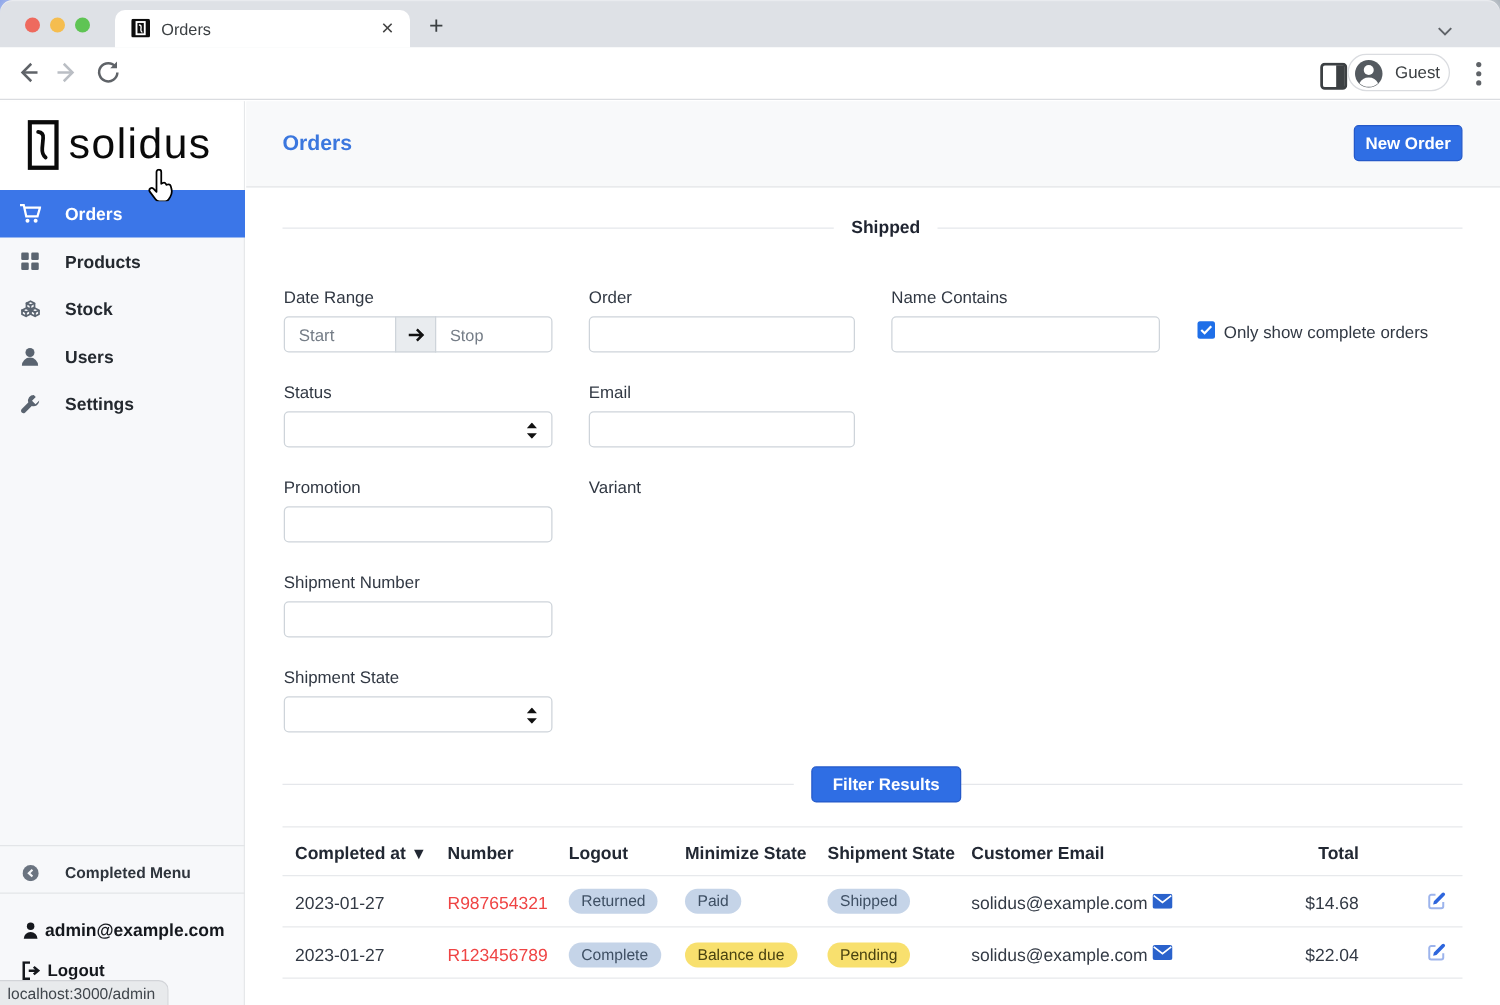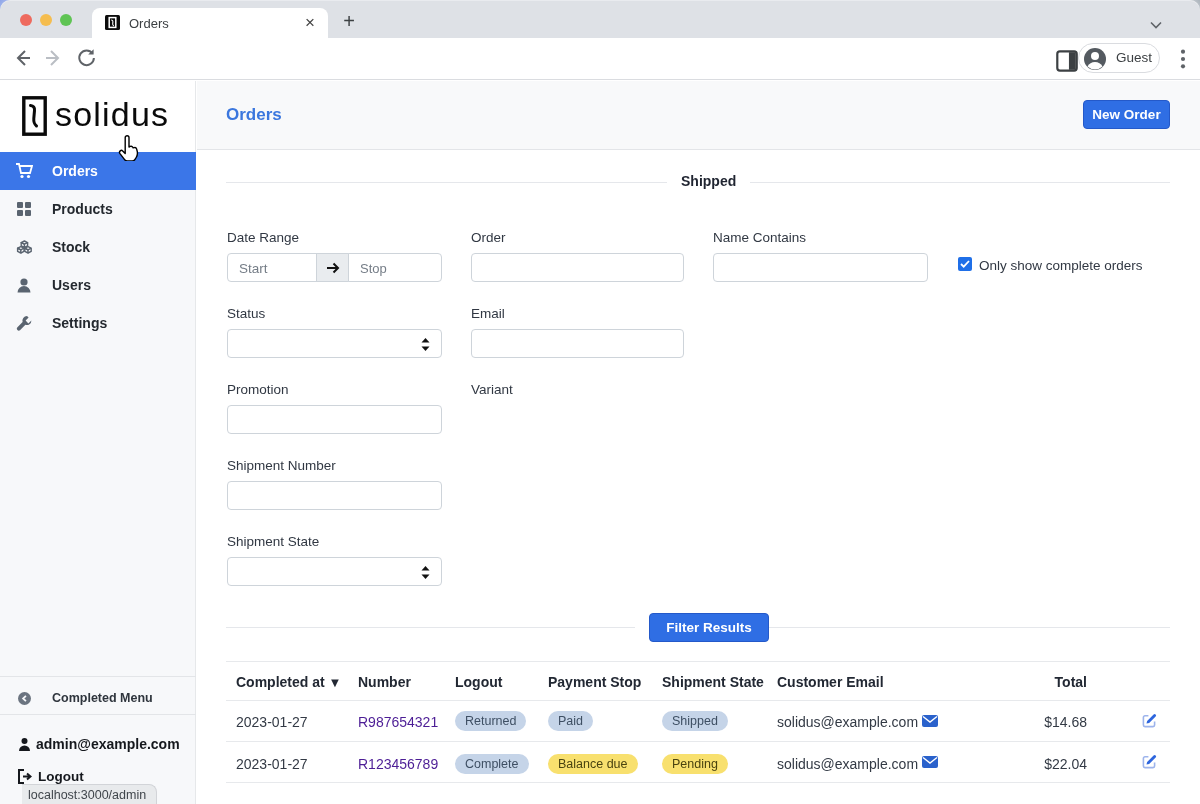--- a/index.html
+++ b/index.html
@@ -45,22 +45,22 @@
 label.f { position:absolute; font-size:13.5px; color:#313843; }
 .inp { position:absolute; height:29px; background:#fff; border:1px solid #ced4da; border-radius:4px; }
 .sel-arrows { position:absolute; right:11px; top:8px; }
 .filter-btn { position:absolute; width:120px; height:29px; line-height:27px; }
 
 .th { position:absolute; font-size:14px; font-weight:700; color:#222833; }
 .td { position:absolute; font-size:14px; color:#333a45; }
 .pill { position:absolute; font-size:12.5px; color:#3e4f63; background:#c5d4e8; border-radius:10px; padding:3px 10px; }
 .pill.y { background:#f8e06e; color:#4a4310; }
 .hline { position:absolute; height:1px; background:#e7e9ec; }
-a.lnk { color:#4c1d95; text-decoration:none; }
-.status-tip { position:absolute; left:0; bottom:0; height:20px; background:#e8eaec; border:1px solid #d2d4d8; border-left:none; border-bottom:none; border-radius:0 8px 0 0; font-size:12.5px; color:#40464c; padding:3px 10px 0 6px;margin-left:22px; }
+a.lnk { color:#ef4444; text-decoration:none; }
+.status-tip { position:absolute; left:0; bottom:0; height:20px; background:#e8eaec; border:1px solid #d2d4d8; border-left:none; border-bottom:none; border-radius:0 8px 0 0; font-size:12.5px; color:#40464c; padding:3px 10px 0 6px; }
 </style>
 </head>
 <body>
 
 <div class="corner-tl"></div>
 <div class="corner-tr"></div>
 <div class="tabstrip">
   <div class="light l-red"></div>
     <div class="light l-yel"></div>
     <div class="light l-grn"></div>
@@ -250,21 +250,21 @@
     </div>
 
     <div class="hline" style="left:29px;top:546px;width:409px;background:#e5e7eb;"></div>
     <div class="hline" style="left:566px;top:546px;width:407px;background:#e5e7eb;"></div>
     <div class="btn filter-btn" style="left:452px;top:532px;">Filter Results</div>
 
     <div class="hline" style="left:29px;top:580px;width:944px;"></div>
     <div class="th" style="left:39px;top:593px;">Completed at <span style="font-size:13px;">▼</span></div>
     <div class="th" style="left:161px;top:593px;">Number</div>
     <div class="th" style="left:258px;top:593px;">Logout</div>
-    <div class="th" style="left:351px;top:593px;">Payment Stop</div>
+    <div class="th" style="left:351px;top:593px;">Minimize State</div>
     <div class="th" style="left:465px;top:593px;">Shipment State</div>
     <div class="th" style="left:580px;top:593px;">Customer Email</div>
     <div class="th" style="left:800px;top:593px;width:90px;text-align:right;">Total</div>
     <div class="hline" style="left:29px;top:619px;width:944px;"></div>
 
     <div class="td" style="left:39px;top:633px;">2023-01-27</div>
     <div class="td" style="left:161px;top:633px;"><a class="lnk" href="#">R987654321</a></div>
     <div class="pill" style="left:258px;top:630px;">Returned</div>
     <div class="pill" style="left:351px;top:630px;">Paid</div>
     <div class="pill" style="left:465px;top:630px;">Shipped</div>

